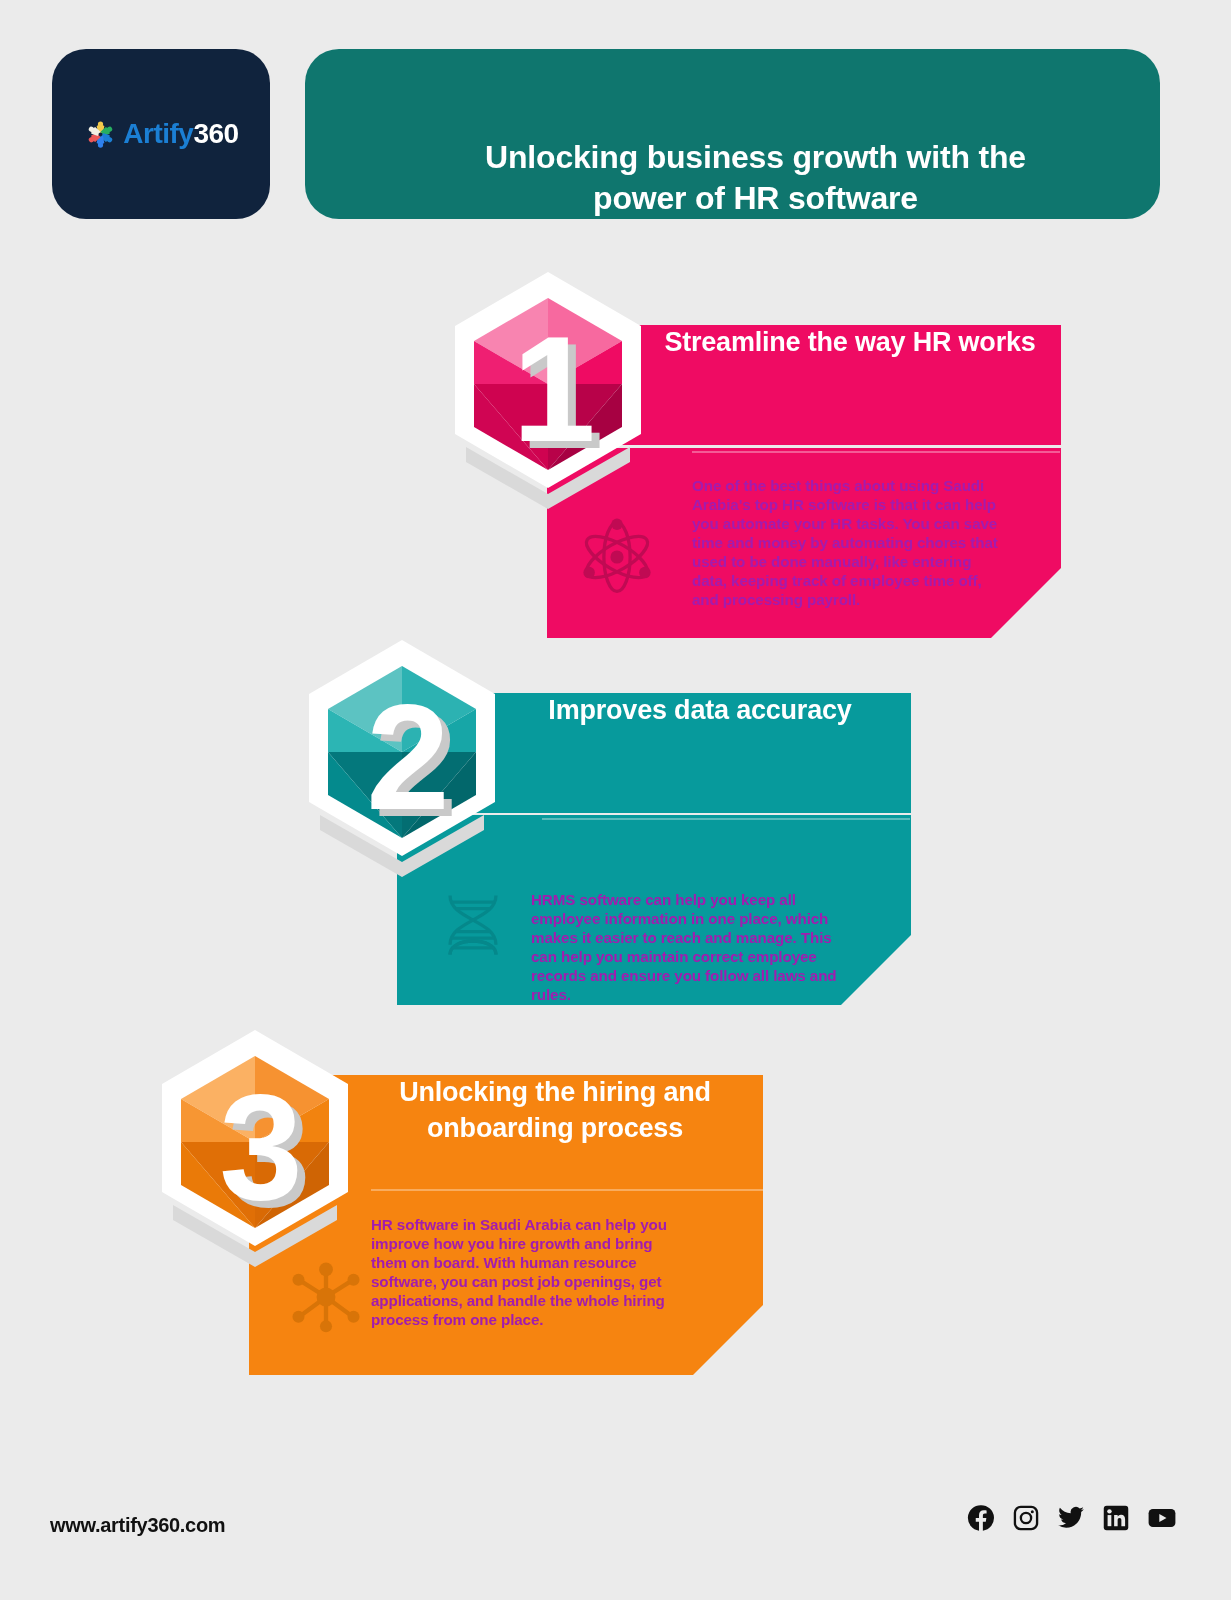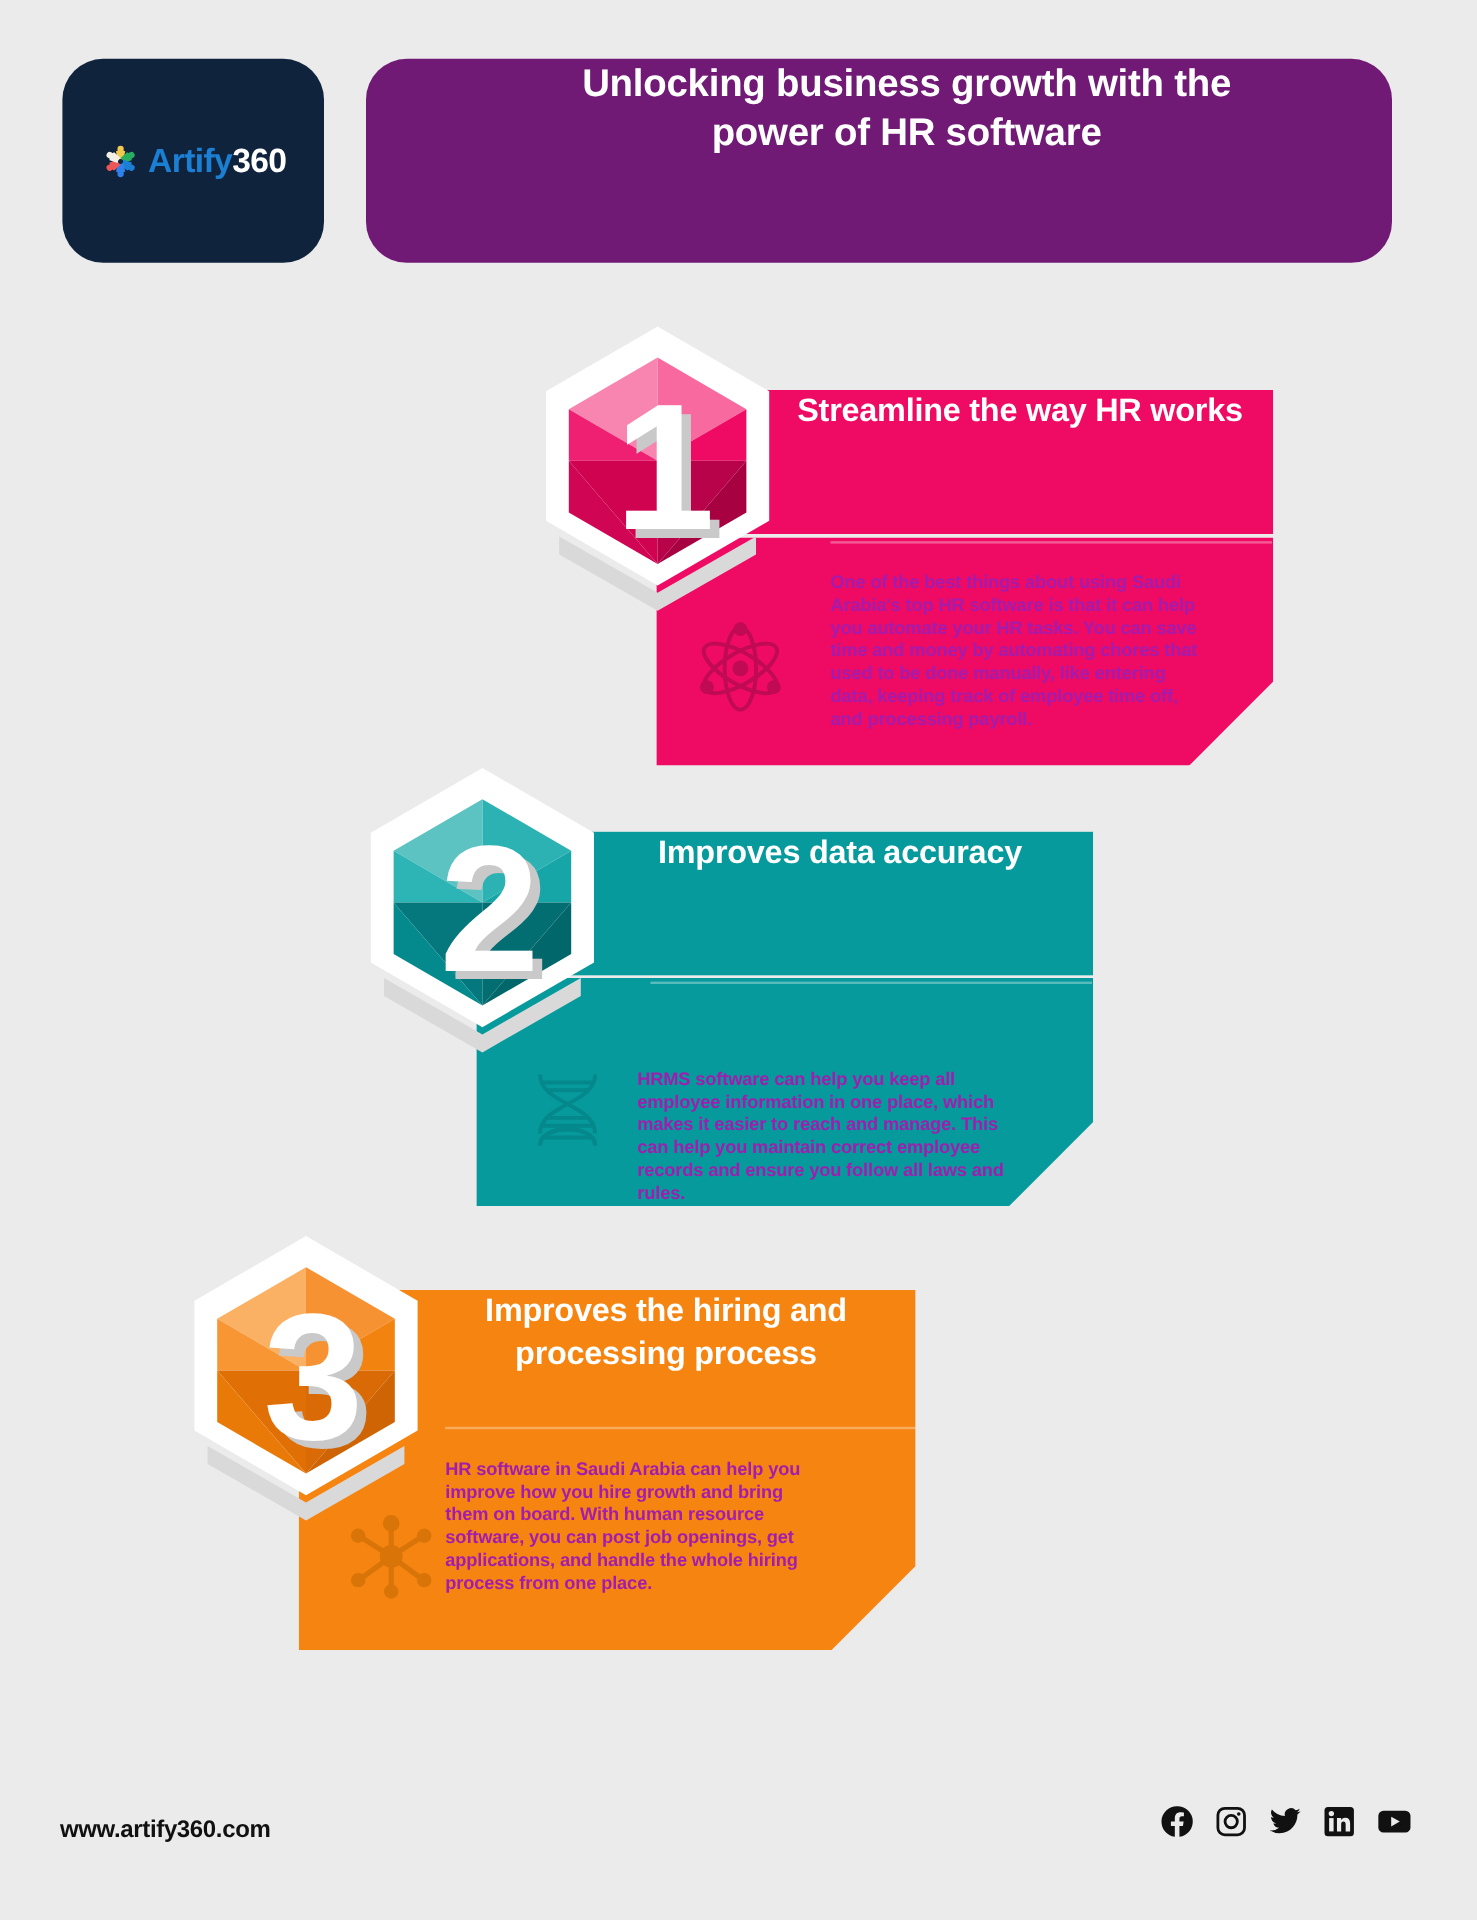--- a/index.html
+++ b/index.html
@@ -20,22 +20,22 @@
     display:flex; align-items:center; justify-content:center;
   }
   .logo-inner { display:flex; align-items:center; gap:5px; }
   .logo-mark { width:35px; height:35px; flex:0 0 35px; position:relative; }
   .logo-word { font-size:28px; font-weight:bold; letter-spacing:-0.5px; line-height:1; }
   .logo-artify { color:#1b7fd4; }
   .logo-360 { color:#ffffff; }
 
   .title-box {
     position:absolute; left:305px; top:0; width:855px; height:170px;
-    background:#701a75; border-radius:34px;
-    display:flex; align-items:flex-start; justify-content:center;padding-left:46px;
+    background:#0f766e; border-radius:34px;
+    display:flex; align-items:flex-end; justify-content:center;padding-left:46px;
   }
   .title-text {
     color:#ffffff; font-size:32px; font-weight:bold; line-height:1.28;
     text-align:center; width:640px; letter-spacing:-0.2px;
   }
 
   
   .section { position:absolute; }
 
   .card-head {
@@ -231,21 +231,21 @@
 
   <svg class="card-body-bg" style="position:absolute; left:249px; top:1185px;" width="514" height="190">
     <path d="M0,0 L514,0 L514,120 L444,190 L0,190 Z" fill="#f68410"></path>
   </svg>
 
   <svg style="position:absolute; left:249px; top:1075px;" width="514" height="110">
     <rect x="0" y="0" width="514" height="110" fill="#f68410"></rect>
   </svg>
 
   <div class="card-head" style="left:340px; top:1075px; width:430px; height:110px;">
-    <div class="card-head-text">Improves the hiring and processing process</div>
+    <div class="card-head-text">Unlocking the hiring and onboarding process</div>
   </div>
 
   <div class="divider" style="left:371px; top:1189px; width:392px;"></div>
 
   <span class="watermark" style="left:283px; top:1254px;">
     <svg width="86" height="86" viewBox="0 0 100 100">
       <g stroke="#d87408" stroke-width="5" fill="#d87408">
         <line x1="50" y1="50" x2="50" y2="20"></line>
         <line x1="50" y1="50" x2="50" y2="82"></line>
         <line x1="50" y1="50" x2="20" y2="31"></line>

